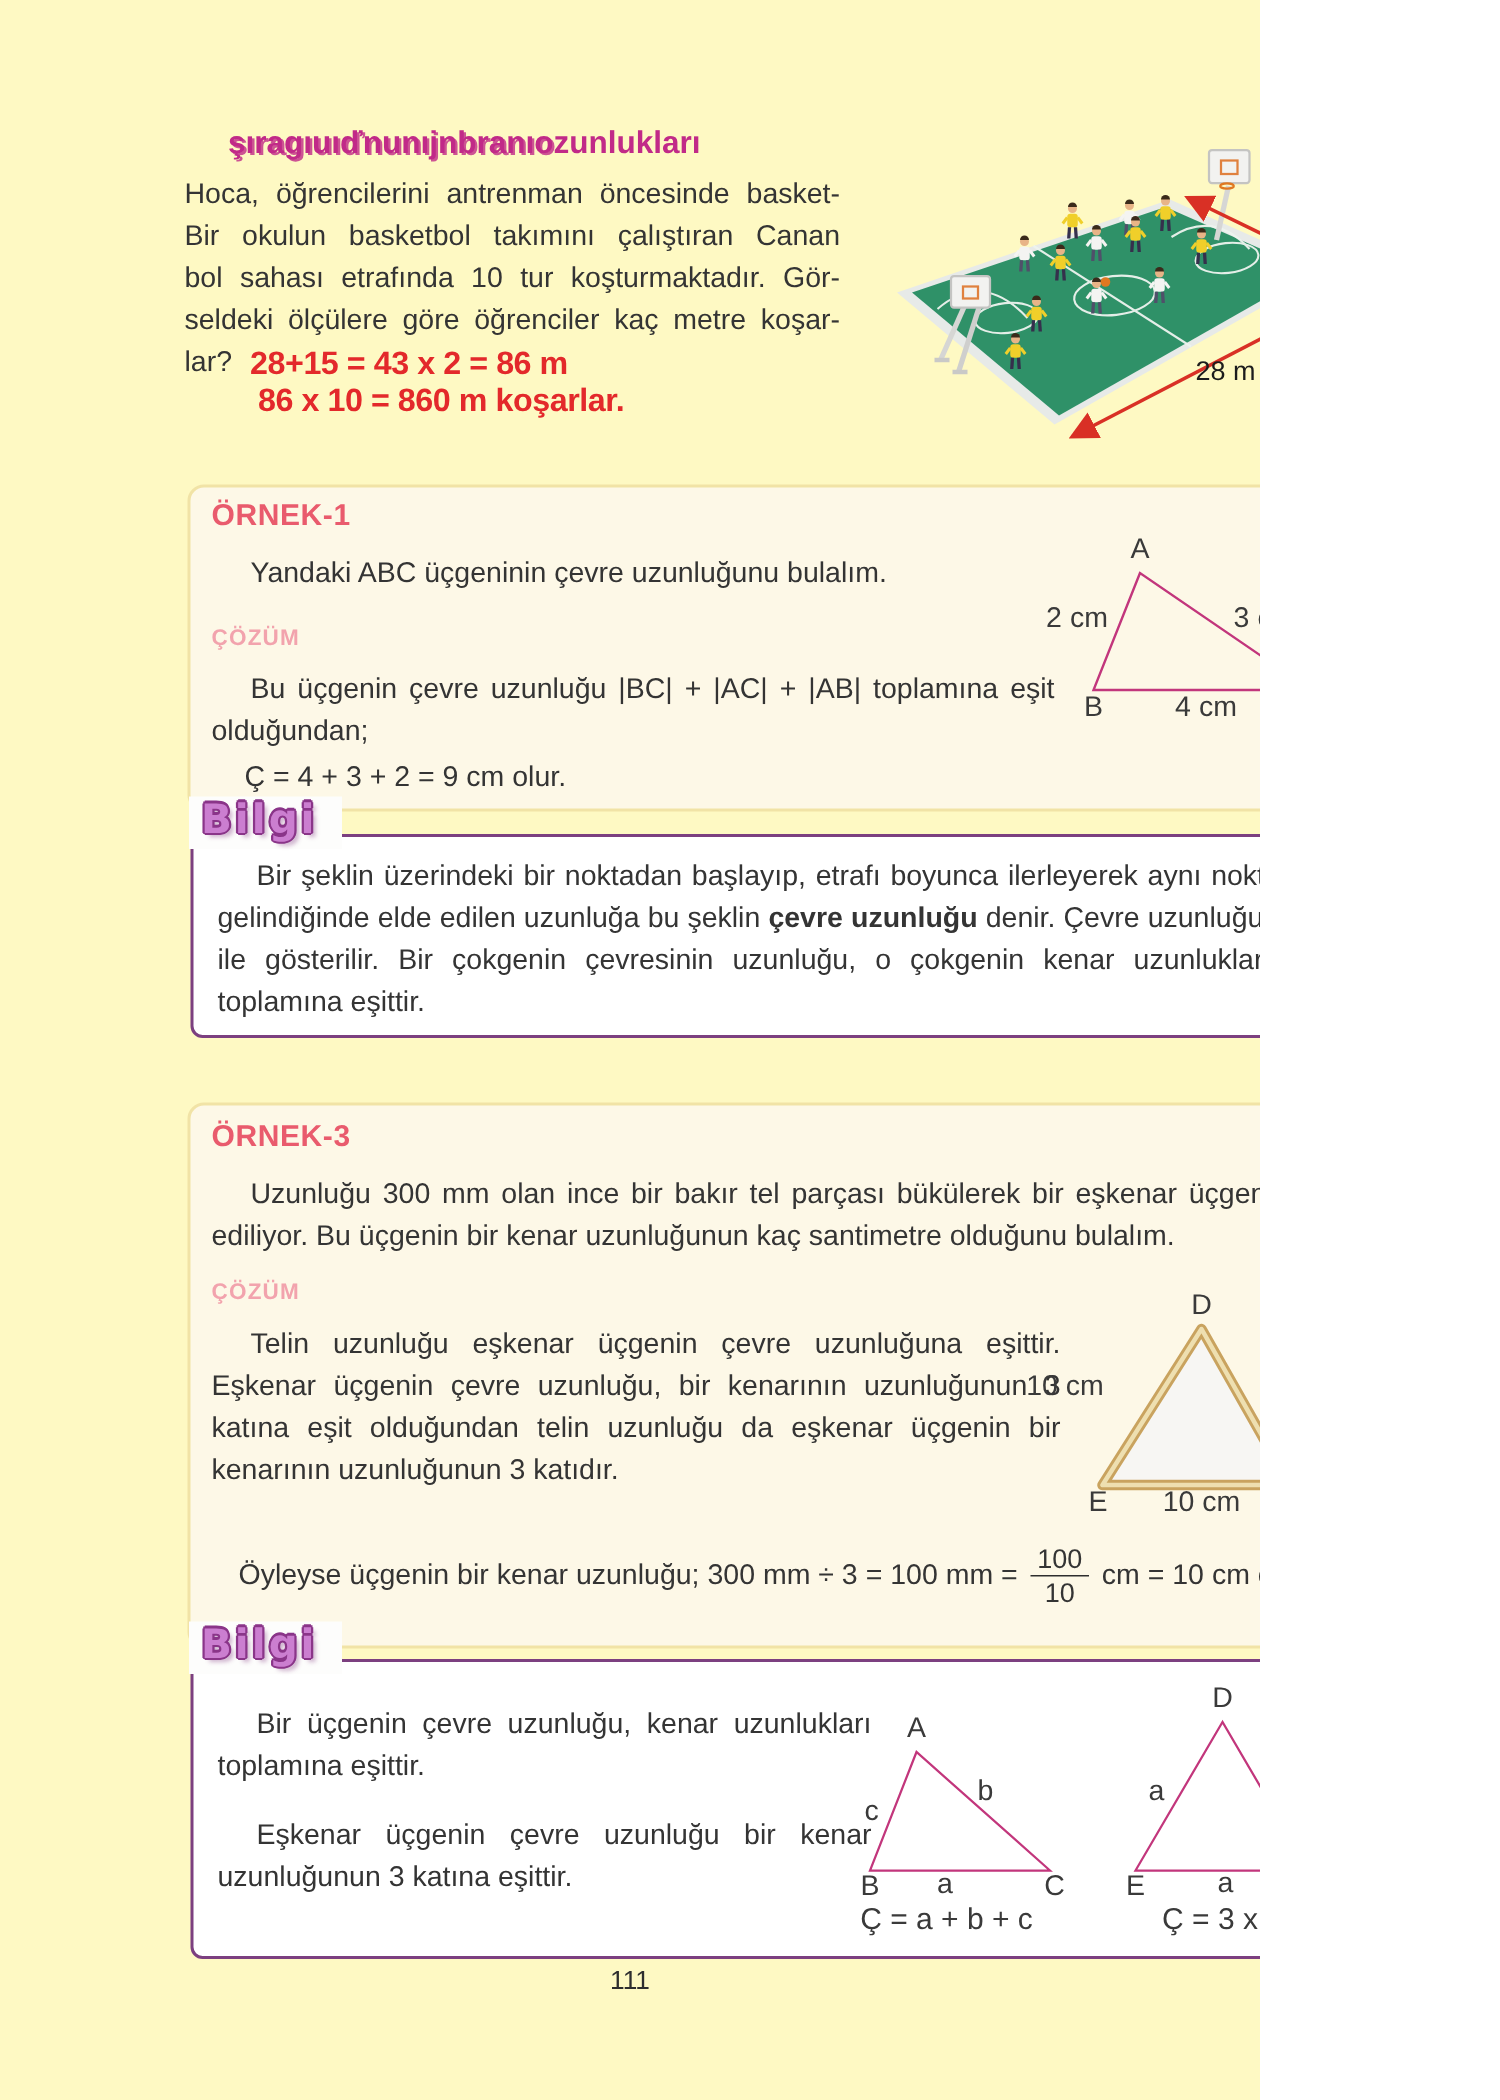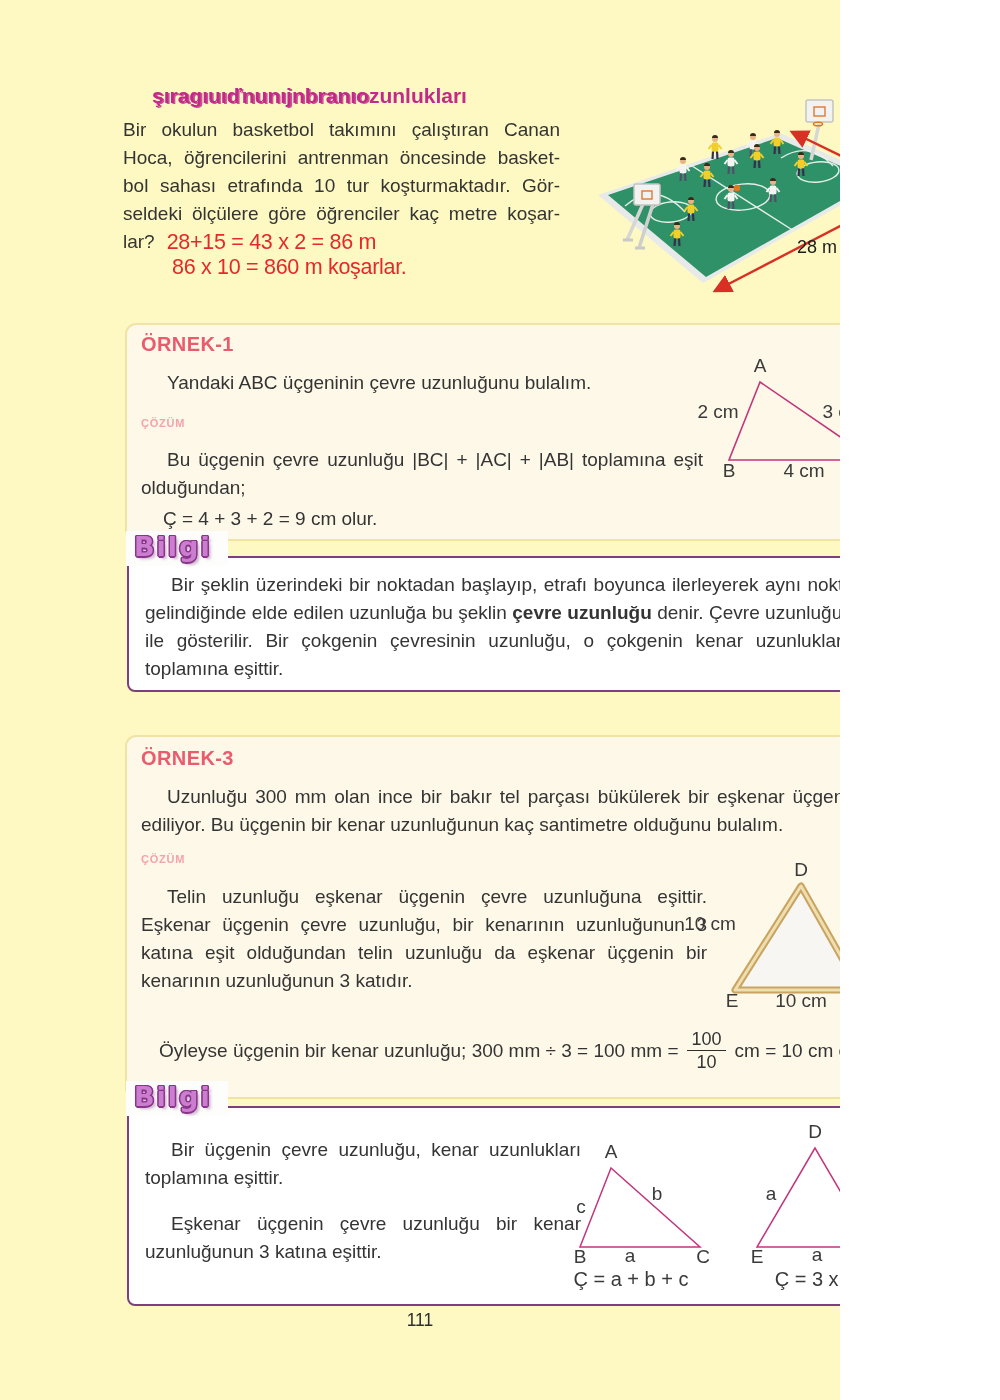--- a/index.html
+++ b/index.html
@@ -9,33 +9,33 @@
   
   .title{position:absolute;left:152px;top:84px;font-size:21px;font-weight:bold;color:#c12a88;white-space:nowrap;}
   .gwrap{position:relative;display:inline-block;}
   .g2{position:absolute;left:1.6px;top:1px;opacity:.8;}
 
   
   .intro{position:absolute;left:123px;top:116px;width:437px;font-size:19px;line-height:28px;}
   .jline{text-align:justify;height:28px;overflow:hidden;}
   .jline::after{content:"";display:inline-block;width:100%;height:0;}
   .lastline{display:flex;align-items:center;height:28px;}
-  .answer{color:#e3292b;font-weight:normal;font-size:21.5px;letter-spacing:-.3px;white-space:nowrap;}
+  .answer{color:#e3292b;font-weight:bold;font-size:21.5px;letter-spacing:-.3px;white-space:nowrap;}
   .lastline .answer{margin-left:12px;}
   .answer2{margin-left:49px;margin-top:-3px;}
 
   
   .court{position:absolute;left:585px;top:88px;}
   .court text{font-family:"Liberation Sans",sans-serif;}
 
   
   .exbox{position:absolute;background:#fdf8e7;border:2px solid #f1e3a6;border-radius:11px;margin-top:23px;}
   .exbox p{margin:0;position:absolute;font-size:19px;line-height:28px;}
   .ornek{position:absolute;margin:0;font-size:20px;color:#e95b6d;font-weight:bold;letter-spacing:.4px;}
-  .cozum{position:absolute;margin:0;font-size:11px;color:#f2a3ad;font-weight:bold;letter-spacing:.8px;}
+  .cozum{position:absolute;margin:0;font-size:15px;color:#f2a3ad;font-weight:bold;letter-spacing:.8px;}
   .q,.sol{text-align:justify;text-indent:26px;}
   .ex1{left:125px;top:300px;width:773px;height:214px;}
   .ex1 .ornek{left:14px;top:8px;}
   .ex1 .q{left:14px;top:44px;width:548px;}
   .ex1 .cozum{left:14px;top:92px;}
   .ex1 .sol{left:14px;top:121px;width:562px;}
   .ex1 .result{left:36px;top:180px;}
   .ex1 svg{position:absolute;left:560px;top:30px;}
   .ex2{left:125px;top:712px;width:773px;height:360px;}
   .ex2 .ornek{left:14px;top:10px;}
@@ -73,22 +73,22 @@
 </head>
 <body>
 
 <div class="page">
 
   <div class="title">
     <span class="gwrap"><span class="g1">şıragıuıďnunıjnbranıo</span><span class="g2">şıragıuıďnunıjnbranıo</span></span><span>zunlukları</span>
   </div>
 
   <div class="intro">
+    <div class="jline">Hoca, öğrencilerini antrenman öncesinde basket-</div>
     <div class="jline">Bir okulun basketbol takımını çalıştıran Canan</div>
-    <div class="jline">Hoca, öğrencilerini antrenman öncesinde basket-</div>
     <div class="jline">bol sahası etrafında 10 tur koşturmaktadır. Gör-</div>
     <div class="jline">seldeki ölçülere göre öğrenciler kaç metre koşar-</div>
     <div class="lastline">
       <span>lar?</span>
       <span class="answer">28+15 = 43 x 2 = 86 m</span>
     </div>
     <div class="answer answer2">86 x 10 = 860 m koşarlar.</div>
   </div>
 
   <svg class="court" width="410" height="215" viewBox="0 0 410 215">

